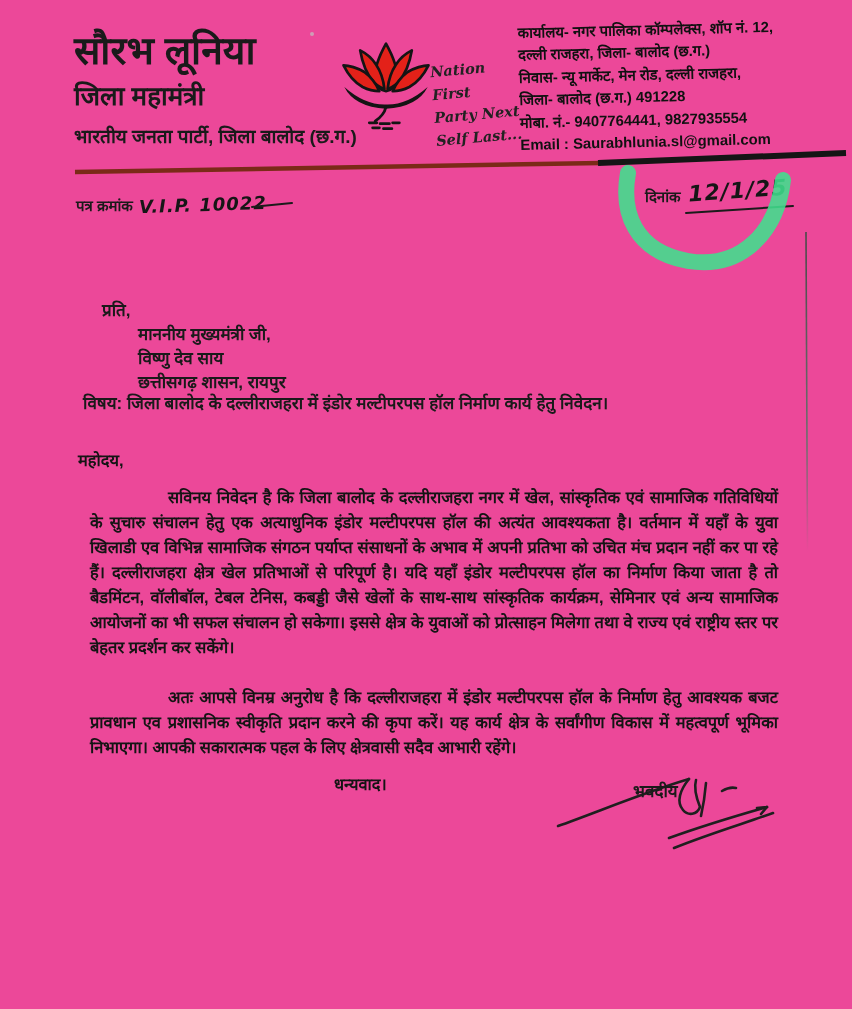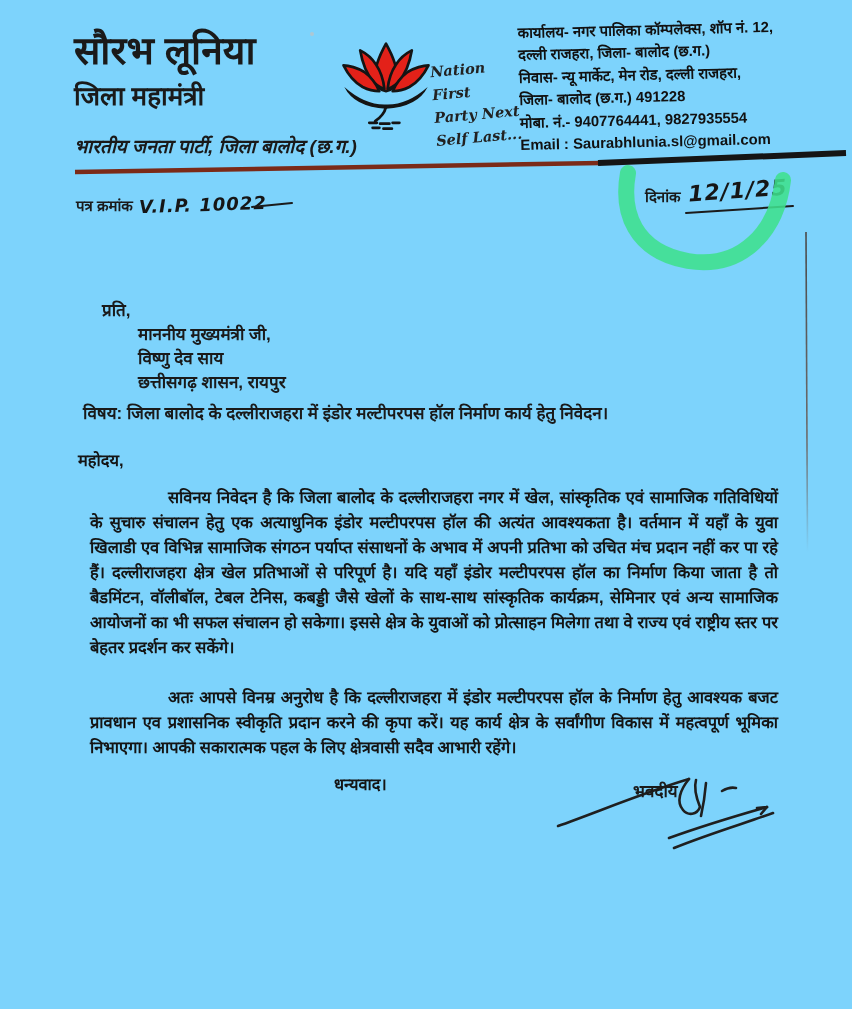--- a/index.html
+++ b/index.html
@@ -1,26 +1,26 @@
 <!DOCTYPE html>
 <html><head>
 <meta charset="utf-8">
 <style>
   html,body{margin:0;padding:0;}
   body{
     width:852px;height:1009px;background:#ffffff;overflow:hidden;
     font-family:"Liberation Sans","DejaVu Sans",sans-serif;color:#1a1a1a;
   }
-  .page{position:relative;width:852px;height:1009px;background:#7dd3fc;}
+  .page{position:relative;width:852px;height:1009px;background:#ec4899;}
 
   
   .hdr-left{position:absolute;left:74px;top:28px;}
   .hdr-name{font-size:39px;font-weight:800;line-height:46px;letter-spacing:0;}
   .hdr-title{font-size:26px;font-weight:800;line-height:30px;margin-top:7px;}
-  .hdr-party{font-size:19px;font-weight:800;margin-top:22px;white-space:nowrap;font-style:italic;}
+  .hdr-party{font-size:19px;font-weight:800;margin-top:12px;white-space:nowrap;}
 
   .logo-wrap{position:absolute;left:336px;top:36px;width:100px;height:102px;}
 
   .motto{
     position:absolute;left:433px;top:56px;width:95px;
     font-family:"DejaVu Serif",serif;font-style:italic;font-weight:800;
     font-size:14.5px;line-height:23px;transform:rotate(-5deg);color:#222;
   }
 
   .addr{
@@ -35,21 +35,21 @@
     font-family:"DejaVu Sans",sans-serif;font-style:italic;font-weight:600;
     letter-spacing:1px;color:#161616;
   }
   .ref-val{display:inline-block;font-size:18px;transform:rotate(-2deg);margin-left:6px;}
   .date-label{position:absolute;left:645px;top:186px;font-size:15px;font-weight:800;}
   .date-val{position:absolute;left:688px;top:178px;font-size:22px;transform:rotate(-4deg);}
 
   
   .recipient{position:absolute;left:102px;top:299px;font-size:17px;font-weight:600;line-height:24px;}
   .recipient .indent{margin-left:36px;}
-  .subject{position:absolute;left:83px;top:401px;width:660px;font-size:17px;font-weight:700;}
+  .subject{position:absolute;left:83px;top:391px;width:660px;font-size:17px;font-weight:700;}
 
   
   .letter-body{position:absolute;left:78px;top:448px;width:712px;
     font-size:16.4px;font-weight:600;line-height:25px;text-align:justify;color:#141414;}
   .letter-body .greet{text-align:left;}
   .letter-body p{margin:12px;text-indent:78px;}
   .letter-body p.p2{margin-top:25px;}
   .thanks{margin-top:8px;text-align:left;margin-left:256px;font-weight:600;}
 
   

